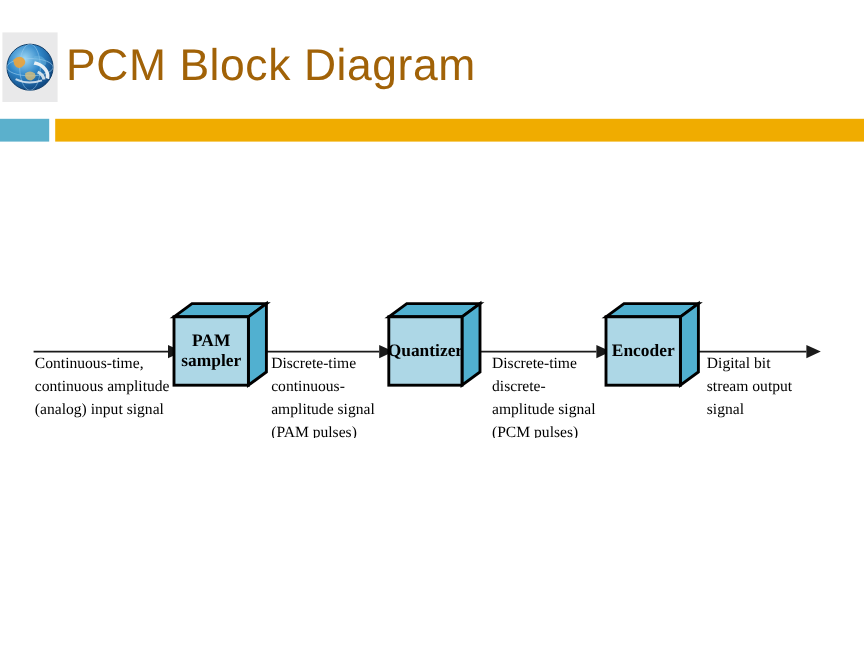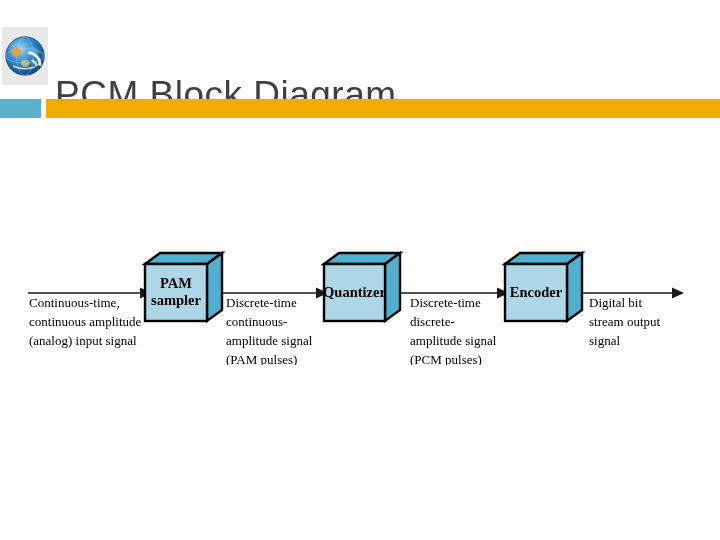--- a/index.html
+++ b/index.html
@@ -20,24 +20,23 @@
     background:#e9e9ea;
     display:flex;align-items:center;justify-content:center;
   }
   #title-icon svg{display:block;}
   #page-title{
     position:absolute;left:55px;top:28px;
     font-family:"Liberation Sans", sans-serif;
     font-size:37px;
     font-weight:400;
     letter-spacing:0.5px;
-    color:#404040;
+    color:#a16207;
     line-height:54px;
     white-space:nowrap;
-    margin-top:40px;
   }
   #accent-bar-left{
     position:absolute;left:0;top:99px;width:41px;height:19px;
     background:#5bb0cc;
   }
   #accent-bar-right{
     position:absolute;left:46px;top:99px;width:674px;height:19px;
     background:#f0ac00;
   }
 

